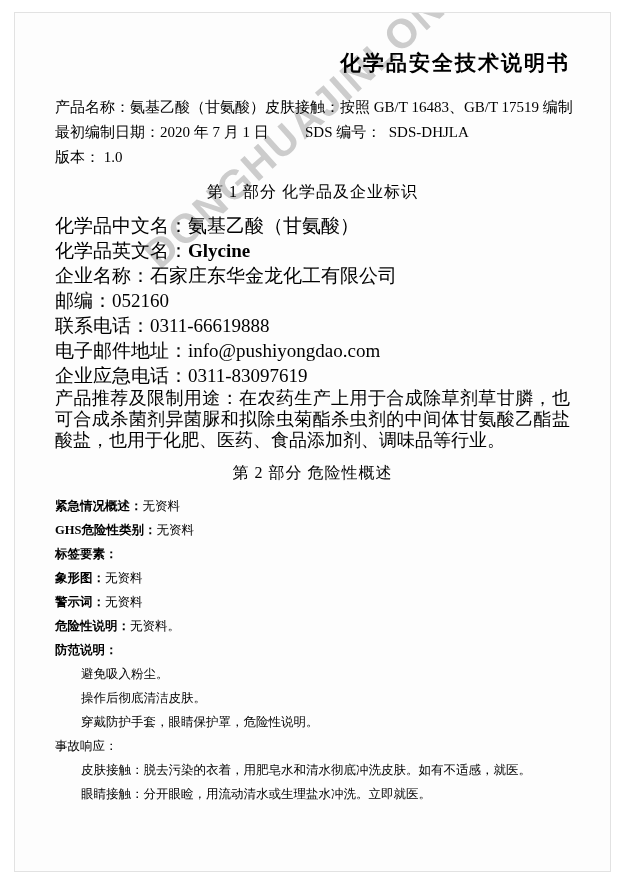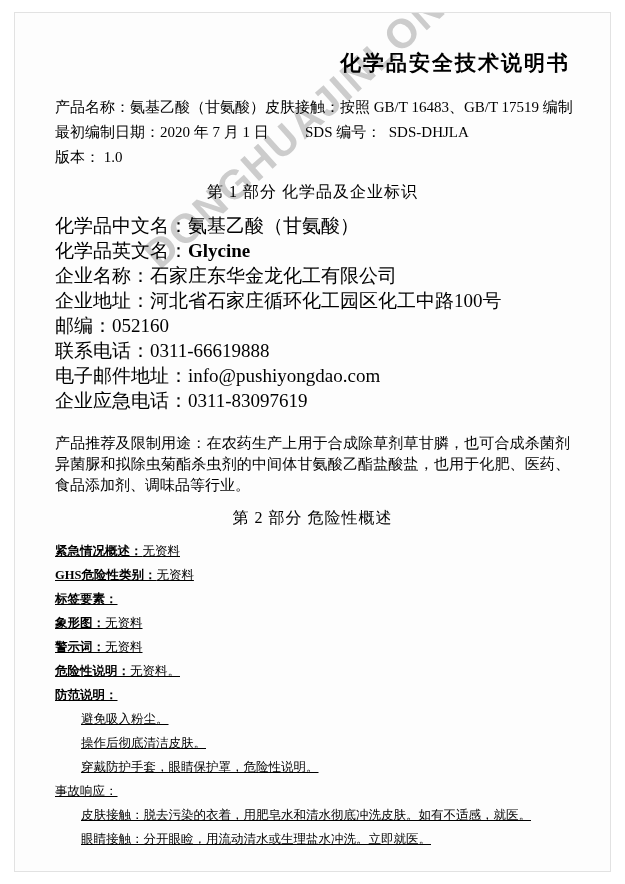--- a/index.html
+++ b/index.html
@@ -78,31 +78,30 @@
     line-height: 25px;
     white-space: nowrap;
   }
   .row .c1 { width: 250px; }
   .row .c2 { flex: 1; }
   .line {
     font-size: 19px;
     line-height: 25px;
   }
   .para {
-    font-size: 15px;
+    font-size: 18px;
     line-height: 21px;
-    margin-top: 20px;
+    margin-top: 0;
     text-align: justify;
   }
   .bold { font-weight: bold; }
   .indent1 { padding-left: 26px; }
   .blk {
     font-size: 12.5px;
     line-height: 24px;
-    text-decoration: underline;
   }
   .eng { font-family: "Liberation Serif", serif; }
 </style>
 </head>
 <body>
 
 <div class="page">
   <div class="sheet">
 
     <div class="watermark">
@@ -142,23 +141,20 @@
       <div class="line">
         <span>化学品中文名：</span><span>氨基乙酸（甘氨酸）</span>
       </div>
       <div class="line">
         <span>化学品英文名：</span><span class="eng bold">Glycine</span>
       </div>
       <div class="line">
         <span>企业名称：</span><span>石家庄东华金龙化工有限公司</span>
       </div>
       <div class="line">
-        <span>企业地址：</span><span>河北省石家庄循环化工园区化工中路100号</span>
-      </div>
-      <div class="line">
         <span>邮编：</span><span class="eng">052160</span>
       </div>
       <div class="line">
         <span>联系电话：</span><span class="eng">0311-66619888</span>
       </div>
       <div class="line">
         <span>电子邮件地址：</span><span class="eng">info@pushiyongdao.com</span>
       </div>
       <div class="line">
         <span>企业应急电话：</span><span class="eng">0311-83097619</span>

